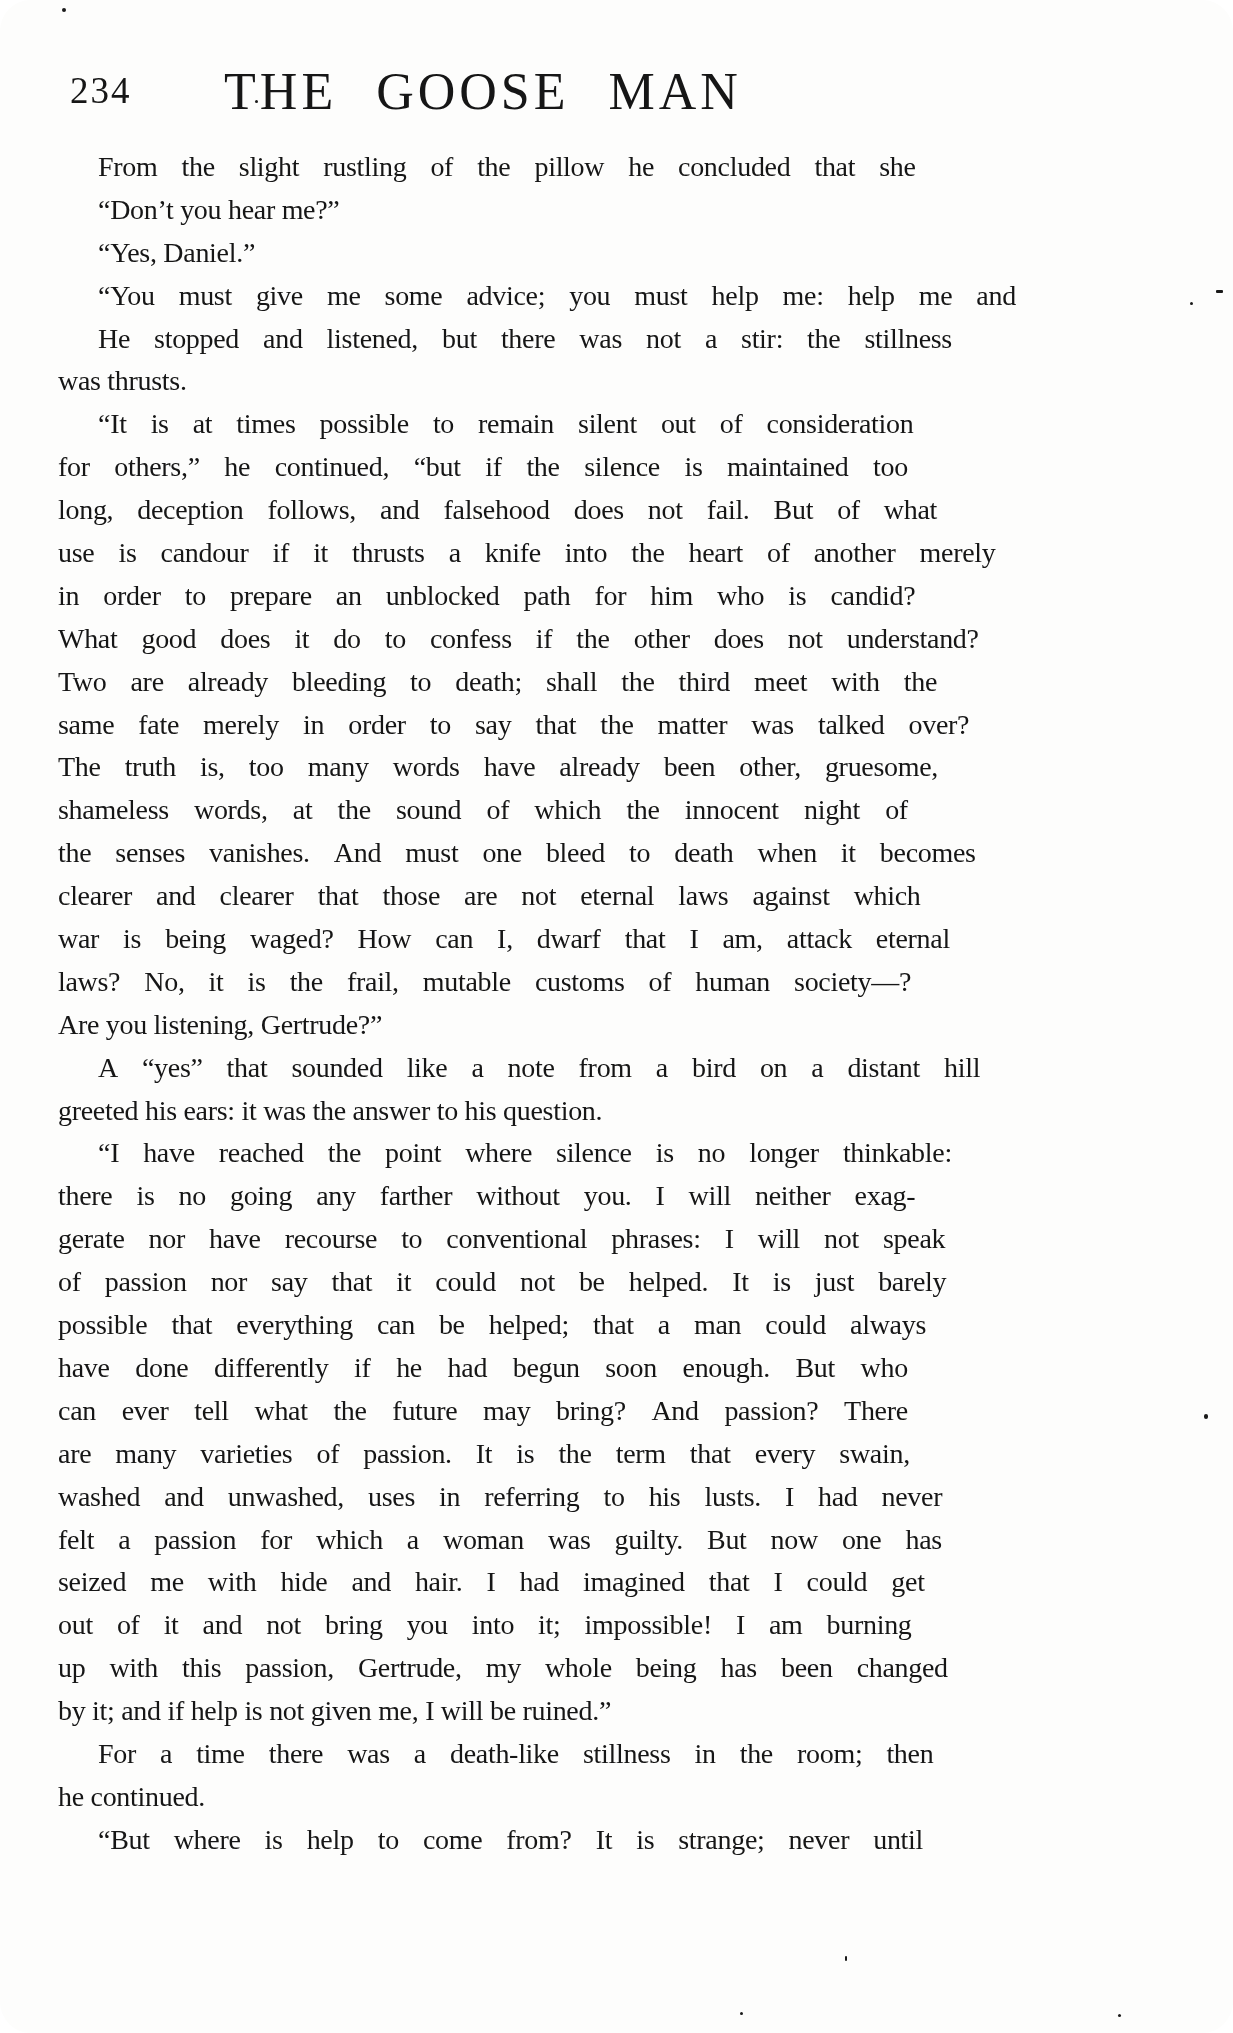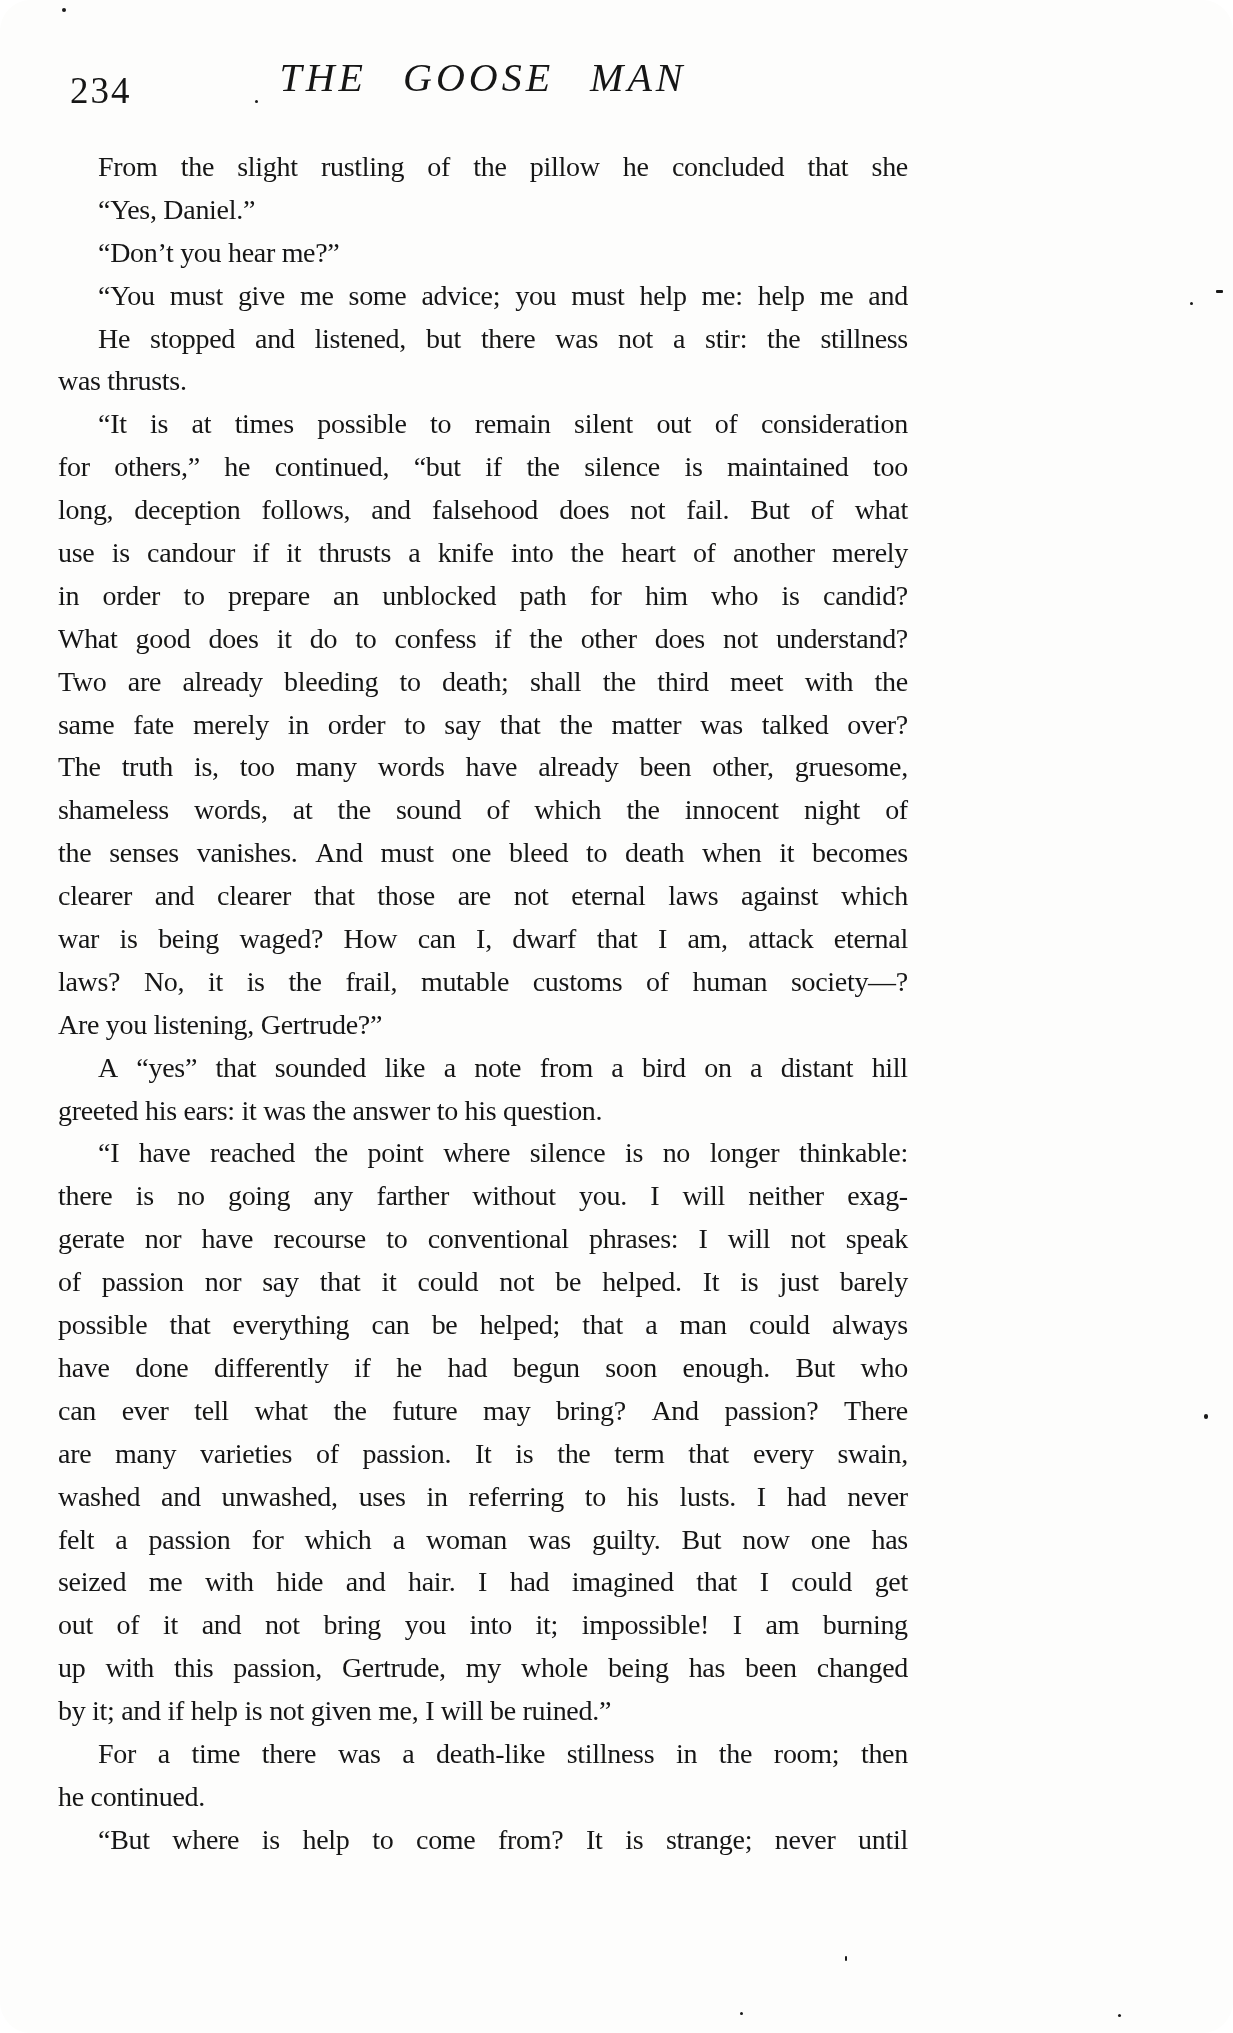--- a/index.html
+++ b/index.html
@@ -17,41 +17,41 @@
     position: absolute;
     left: 70px;
     top: 72px;
     font-size: 37px;
     line-height: 1;
     letter-spacing: 2px;
   }
   .running-title {
     position: absolute;
     left: 58px;
-    top: 58px;
+    top: 66px;
     width: 850px;
     text-align: center;
-    font-size: 40px;
+    font-size: 52px;
     line-height: 1;
     letter-spacing: 4px;
     word-spacing: 22px;
-    font-style: italic;
   }
   .text-body {
     position: absolute;
     left: 58px;
     top: 146px;
     width: 850px;
     font-size: 28px;
     letter-spacing: -0.3px;
   }
   .line {
     height: 42.9px;
     line-height: 42.9px;
     white-space: nowrap;
+    gap: 24px;
   }
   .just {
     display: flex;
     justify-content: space-between;
   }
   .indent { padding-left: 40px; }
   .speck {
     position: absolute;
     background: #1a1a1a;
     border-radius: 50%;
@@ -70,22 +70,22 @@
         <span>slight</span>
         <span>rustling</span>
         <span>of</span>
         <span>the</span>
         <span>pillow</span>
         <span>he</span>
         <span>concluded</span>
         <span>that</span>
         <span>she</span>
       </div>
+      <div class="line indent">“Don’t you hear me?”</div>
       <div class="line indent">“Yes, Daniel.”</div>
-      <div class="line indent">“Don’t you hear me?”</div>
       <div class="line just indent">
         <span>“You</span>
         <span>must</span>
         <span>give</span>
         <span>me</span>
         <span>some</span>
         <span>advice;</span>
         <span>you</span>
         <span>must</span>
         <span>help</span>

